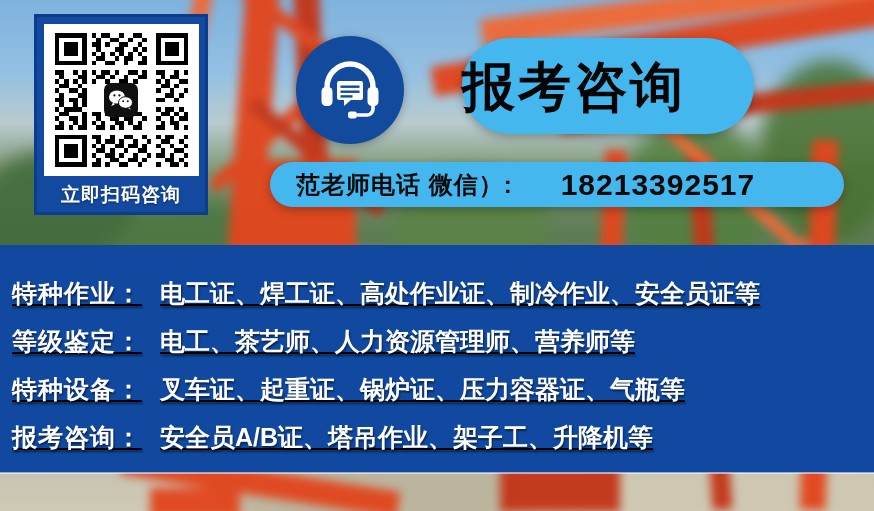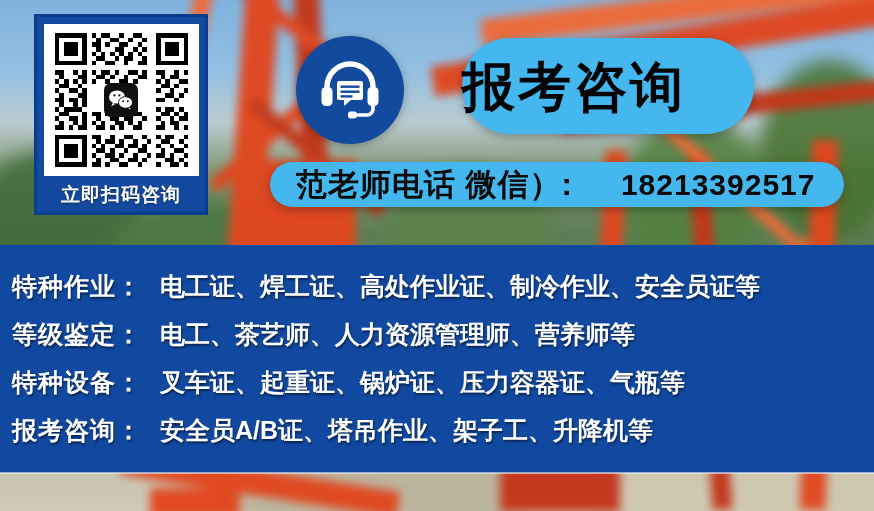--- a/index.html
+++ b/index.html
@@ -135,21 +135,21 @@
   }
   .pill-phone {
     left: 270px; top: 162px;
     width: 574px; height: 45px;
     padding: 0 26px;
     box-sizing: border-box;
     justify-content: flex-start;
   }
   .pill-phone .label {
     color: #0a0a0a;
-    font-size: 31px;
+    font-size: 24px;
     font-weight: bold;
     letter-spacing: 1px;
     white-space: nowrap;
   }
   .pill-phone .number {
     color: #0a0a0a;
     font-size: 30px;
     font-weight: bold;
     letter-spacing: 1px;
     margin-left: 48px;
@@ -160,23 +160,24 @@
   .list-band {
     position: absolute;
     left: 0; top: 245px;
     width: 874px; height: 228px;
     background: #1149a1;
     box-sizing: border-box;
     padding: 17px 0 0 12px;
   }
   .list-row {
     display: flex;
-    align-items: center;
+    align-items: flex-end;
     height: 48px;
     white-space: nowrap;
+    text-decoration: underline;
   }
   .list-row .cat {
     color: #ffffff;
     font-size: 25px;
     font-weight: bold;
     letter-spacing: 1px;
     text-shadow: 1px 2px 2px rgba(0,0,0,.5);
   }
   .list-row .items {
     color: #ffffff;

